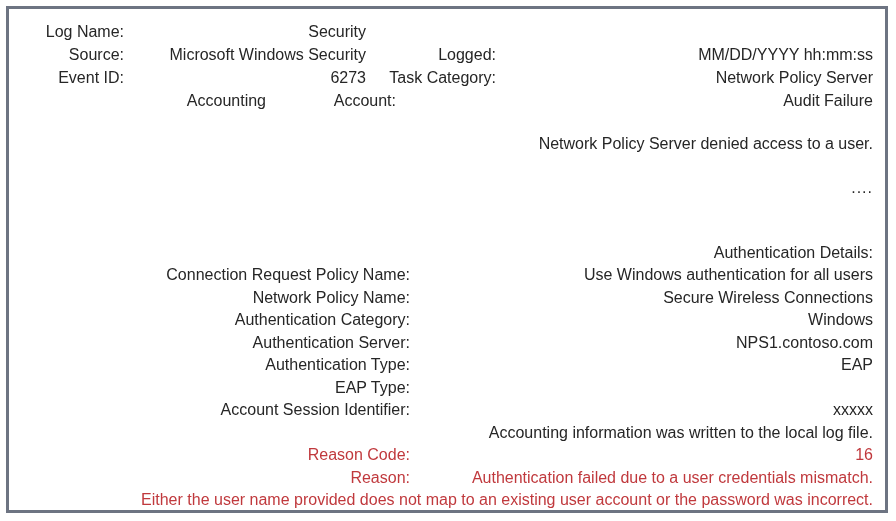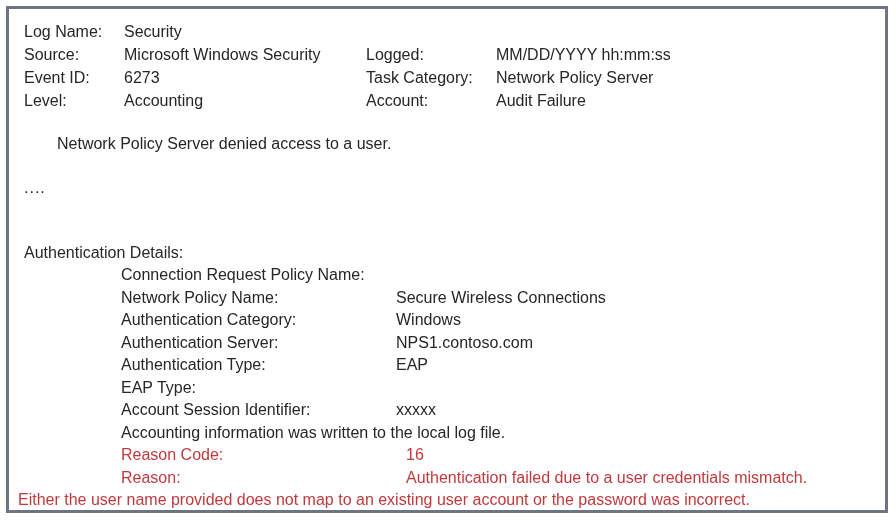--- a/index.html
+++ b/index.html
@@ -1,20 +1,20 @@
 <!DOCTYPE html>
 <html style="--highlight-red: #c0393d; --text: #262626; --border: #6d7482;"><head>
 <meta charset="utf-8">
 <style>
   :root {
     --highlight-red: #c0393d;
     --text: #262626;
     --border: #6d7482;
   }
-  * { margin: 0; padding: 0; box-sizing: border-box; }
+  * { margin: 0; padding: 0; box-sizing: border-box; text-align: right; }
   html, body {
     width: 896px; height: 521px;
     background: #ffffff;
     font-family: "Liberation Sans", sans-serif;
     color: var(--text);
     overflow: hidden;
   }
   .frame {
     position: absolute;
     left: 6px; top: 6px; right: 8px; bottom: 8px;
@@ -30,21 +30,21 @@
   .hl1 { flex: 0 0 100px; }
   .hv1 { flex: 0 0 242px; }
   .hl2 { flex: 0 0 130px; }
   .hv2 { flex: 1 1 auto; }
   
   .description { margin-top: 20px; line-height: 23px; margin-left: 33px; }
   .dots { margin-top: 21px; line-height: 23px; letter-spacing: 1px; }
   .auth-heading { margin-top: 42px; line-height: 23px; }
   
   .drow { display: flex; padding-left: 97px; line-height: 22.5px; white-space: nowrap; }
-  .dl { flex: 0 0 275px; }
+  .dl { flex: 0 0 275px; margin-left: 14px; }
   .dv { flex: 1 1 auto; }
   .drow.red { color: var(--highlight-red); }
   .drow.red .dv { padding-left: 10px; }
   .footer-note {
     margin-left: -6px;
     line-height: 22.5px;
     color: var(--highlight-red);
     white-space: nowrap;
   }
 </style>
@@ -67,34 +67,34 @@
         <span class="hl2">Logged:</span>
         <span class="hv2">MM/DD/YYYY hh:mm:ss</span>
       </div>
       <div class="hrow">
         <span class="hl1">Event ID:</span>
         <span class="hv1">6273</span>
         <span class="hl2">Task Category:</span>
         <span class="hv2">Network Policy Server</span>
       </div>
       <div class="hrow">
-        <span class="hl1">Level:</span>
         <span class="hv1">Accounting</span>
         <span class="hl2">Account:</span>
         <span class="hv2">Audit Failure</span>
       </div>
     </div>
 
     <div class="description">Network Policy Server denied access to a user.</div>
     <div class="dots">....</div>
     <div class="auth-heading">Authentication Details:</div>
 
     <div>
       <div class="drow">
         <span class="dl">Connection Request Policy Name:</span>
+        <span class="dv">Use Windows authentication for all users</span>
       </div>
       <div class="drow">
         <span class="dl">Network Policy Name:</span>
         <span class="dv">Secure Wireless Connections</span>
       </div>
       <div class="drow">
         <span class="dl">Authentication Category:</span>
         <span class="dv">Windows</span>
       </div>
       <div class="drow">

